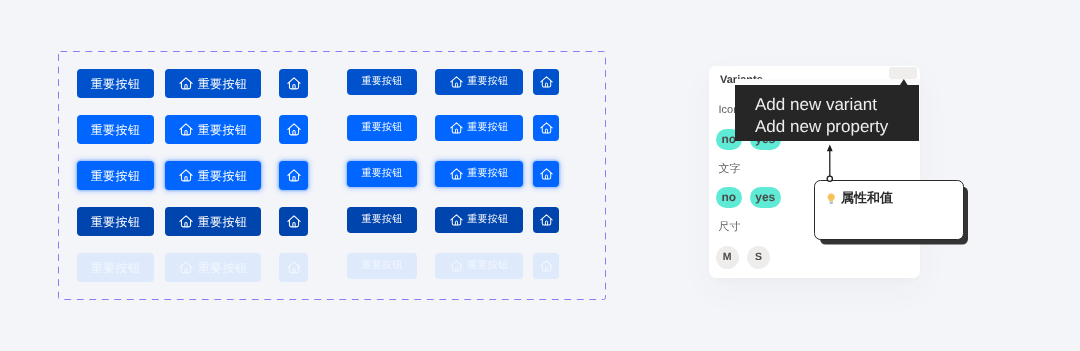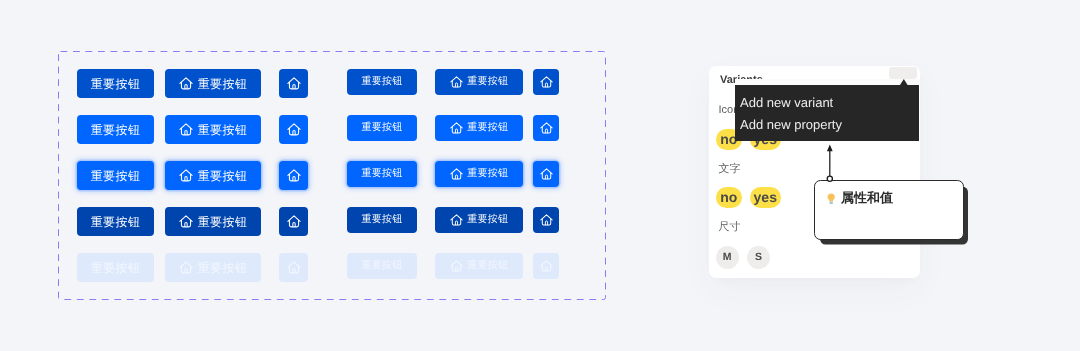--- a/index.html
+++ b/index.html
@@ -27,32 +27,32 @@
   
   #panel { position:absolute; left:709px; top:66px; width:211px; height:212px;
            background:#fff; border-radius:7px;
            box-shadow:0 12px 34px rgba(62,66,82,.040), 0 4px 12px rgba(62,66,82,.022); }
   .p-title { position:absolute; left:11px; top:8px; font-size:11px; font-weight:bold;
              color:#3d3d3d; letter-spacing:0; line-height:1.2; }
   .p-more { position:absolute; left:179.5px; top:1px; width:28.5px; height:12px;
             background:#efeeed; border-radius:3px; }
   .p-lab { position:absolute; left:9.5px; font-size:11px; color:#5d5d5d; line-height:1; }
   .chip { position:absolute; display:flex; align-items:center; justify-content:center;
-          background:#fde047; border-radius:12px; font-size:14px; font-weight:bold;
+          background:#5eead4; border-radius:12px; font-size:12px; font-weight:bold;
           color:#4a4a4a; height:21px; }
   .circ { position:absolute; display:flex; align-items:center; justify-content:center;
           background:#eeedec; border-radius:50%; width:23px; height:23px;
           font-size:10.5px; font-weight:bold; color:#4a4a4a; }
 
   
   #menu-sheet { position:absolute; left:735px; top:79.4px; width:184.5px; height:5.6px;
           background:#fbfbfb; }
   #menu { position:absolute; left:735px; top:84.7px; width:184px; height:56.2px;
           background:#262626; }
-  #menu .mi { position:absolute; left:5px; font-size:13px; color:#ededed; line-height:1; }
+  #menu .mi { position:absolute; left:20px; font-size:17px; color:#ededed; line-height:1; }
   #menu-arrow { position:absolute; left:900.2px; top:79.2px; width:7.6px; height:6px; }
 
   
   #anno-arrow { position:absolute; left:822px; top:142px; width:16px; height:44px; }
 
   
   #tooltip { position:absolute; left:814px; top:179.5px; width:150px; height:60px;
              background:#fff; border:1.7px solid #2b2b2b; border-radius:6.5px;
              box-shadow:5px 5.6px 0 -1px #343434; }
   #tt-title .bulb { margin-right:5.3px; display:block; }

